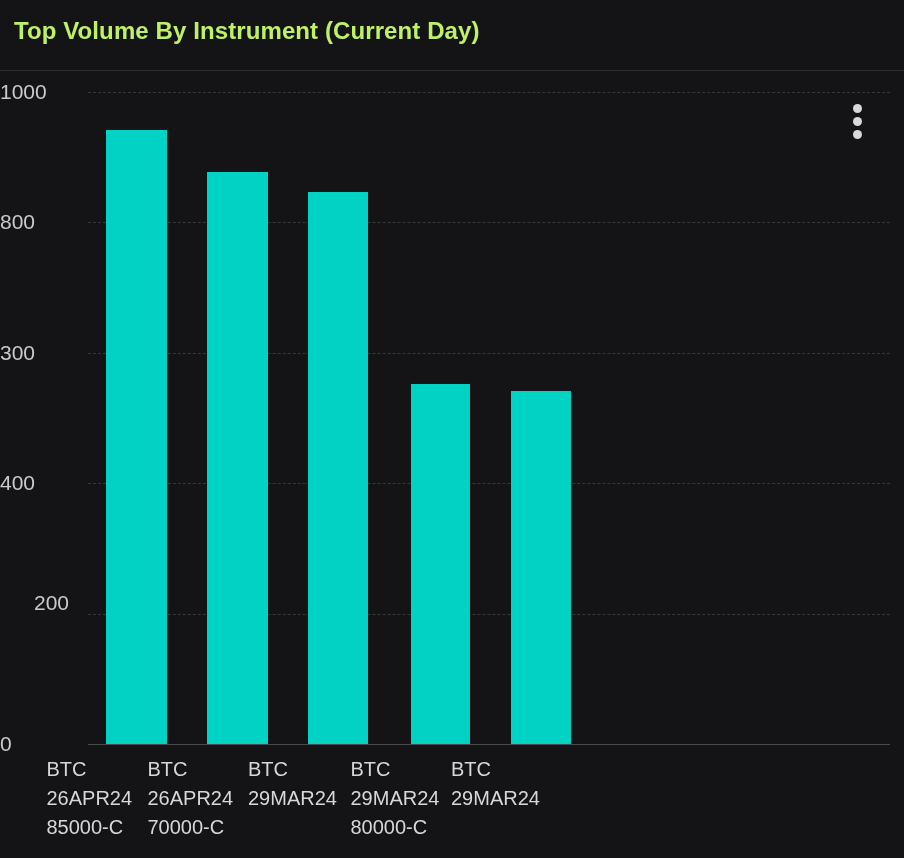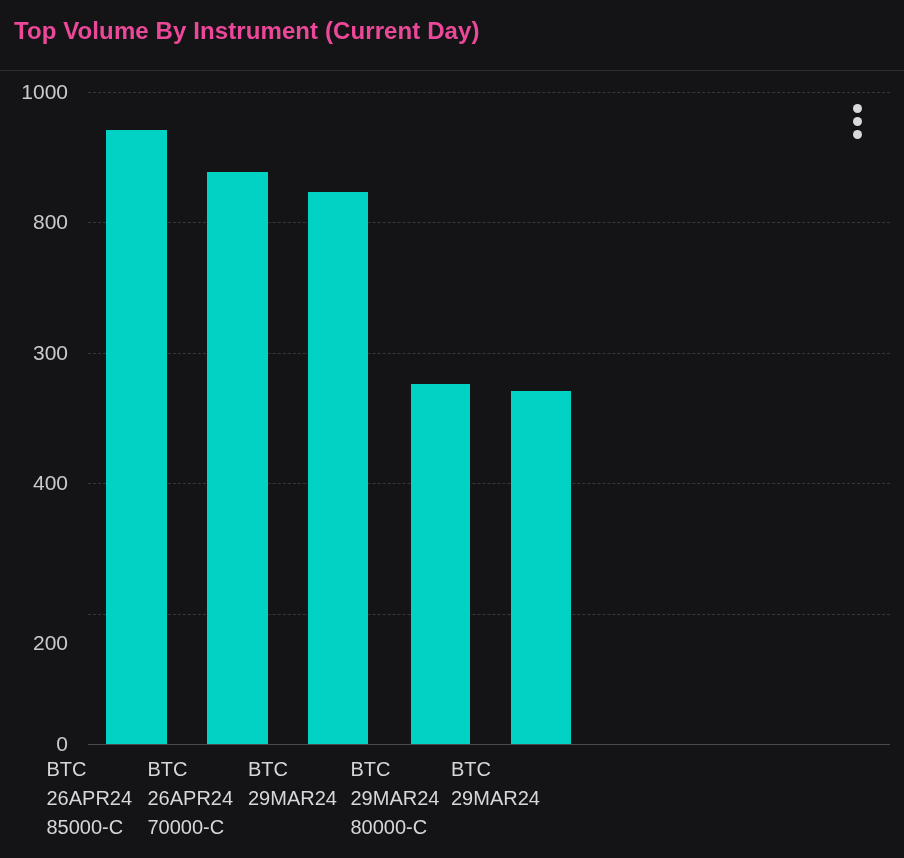--- a/index.html
+++ b/index.html
@@ -30,21 +30,21 @@
     width: 904px;
     height: 71px;
     background: #141416;
   }
   #chart-title {
     position: absolute;
     left: 14px;
     top: 17px;
     font-size: 24px;
     font-weight: 600;
-    color: #ec4899;
+    color: #bef264;
     letter-spacing: 0.1px;
     white-space: nowrap;
   }
   #header-rule {
     position: absolute;
     left: 0;
     top: 70px;
     width: 904px;
     height: 1px;
     background: #2e2f31;
@@ -95,21 +95,21 @@
     top: 673px;             
     width: 802px;
     height: 1px;
     background: #4a4b4e;
   }
 
   .ytick {
     position: absolute;
     left: 0;
     width: 68px;
-    text-align: right;
+    text-align: left;
     font-size: 21px;
     color: #c9cacd;
     transform: translateY(-50%);
     white-space: nowrap;
   }
 
   
   .bar {
     position: absolute;
     background: #00d2c3;
@@ -146,21 +146,21 @@
   <div id="plot">
     <div id="gridlines">
         <div class="gridline" style="top: 542.6px;"></div>
         <div class="gridline" style="top: 412.2px;"></div>
         <div class="gridline" style="top: 281.8px;"></div>
         <div class="gridline" style="top: 151.4px;"></div>
         <div class="gridline" style="top: 21px;"></div>
       </div>
     <div id="yticks">
         <div class="ytick" style="top: 673px;">0</div>
-        <div class="ytick" style="top: 572px;">200</div>
+        <div class="ytick" style="top: 532px; margin-left: 34px;">200</div>
         <div class="ytick" style="top: 412.2px;">400</div>
         <div class="ytick" style="top: 281.8px;">300</div>
         <div class="ytick" style="top: 151.4px;">800</div>
         <div class="ytick" style="top: 21px;">1000</div>
       </div>
     <div id="bars">
         <div class="bar" title="BTC 26APR24 85000-C: 942" style="left: 106px; width: 61px; top: 58.816px; height: 614.184px; background: rgb(0, 210, 195);"></div>
         <div class="bar" title="BTC 26APR24 70000-C: 877" style="left: 207px; width: 61px; top: 101.196px; height: 571.804px; background: rgb(0, 210, 195);"></div>
         <div class="bar" title="BTC 29MAR24 70000-P: 847" style="left: 308px; width: 60px; top: 120.756px; height: 552.244px; background: rgb(0, 210, 195);"></div>
         <div class="bar" title="BTC 29MAR24 80000-C: 552" style="left: 411px; width: 59px; top: 313.096px; height: 359.904px; background: rgb(0, 210, 195);"></div>

